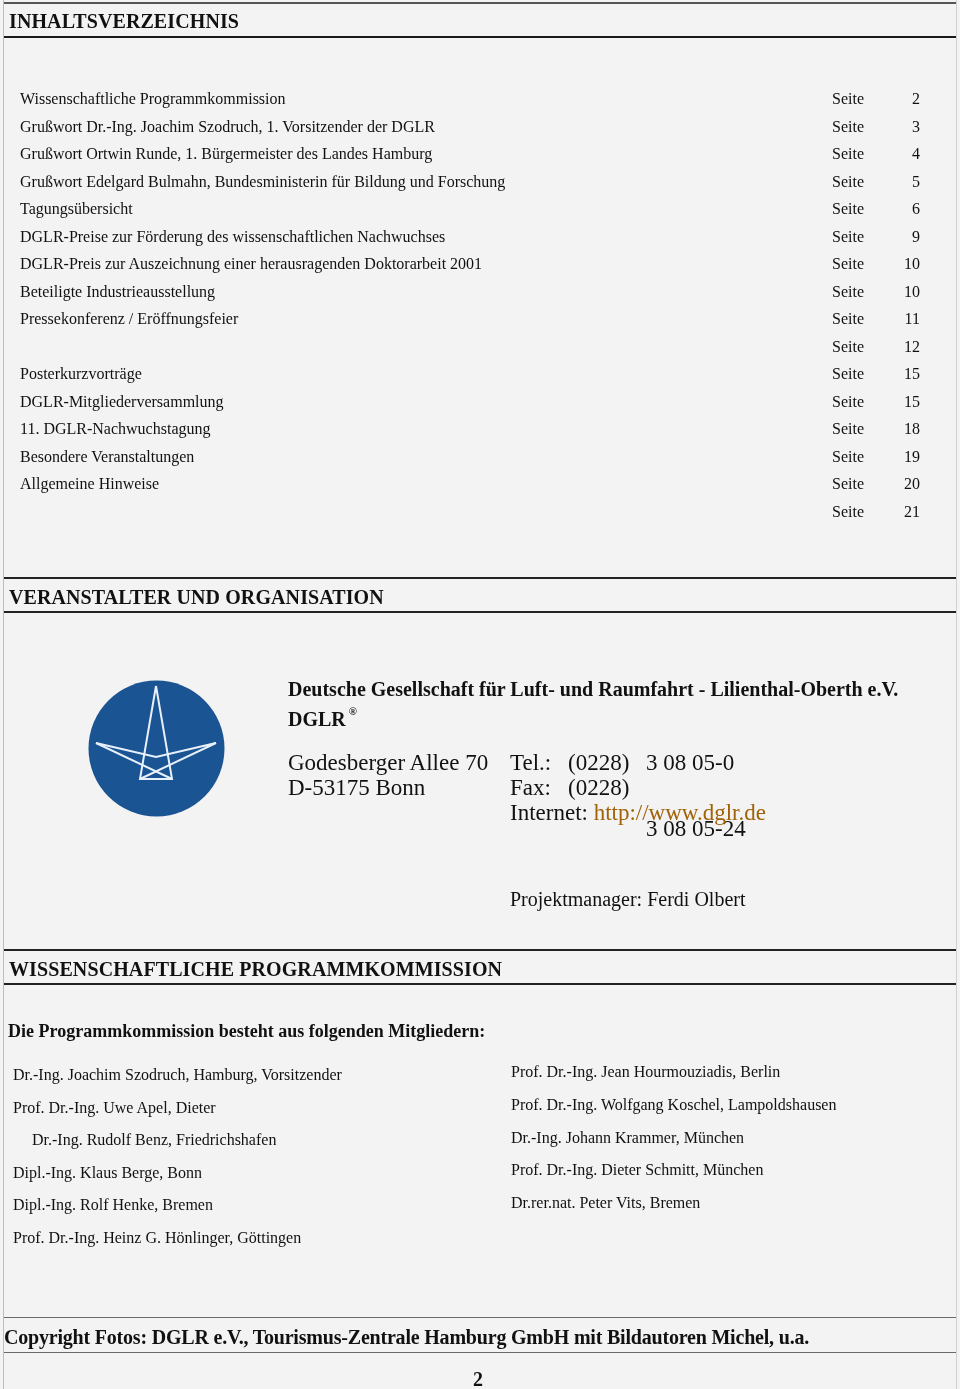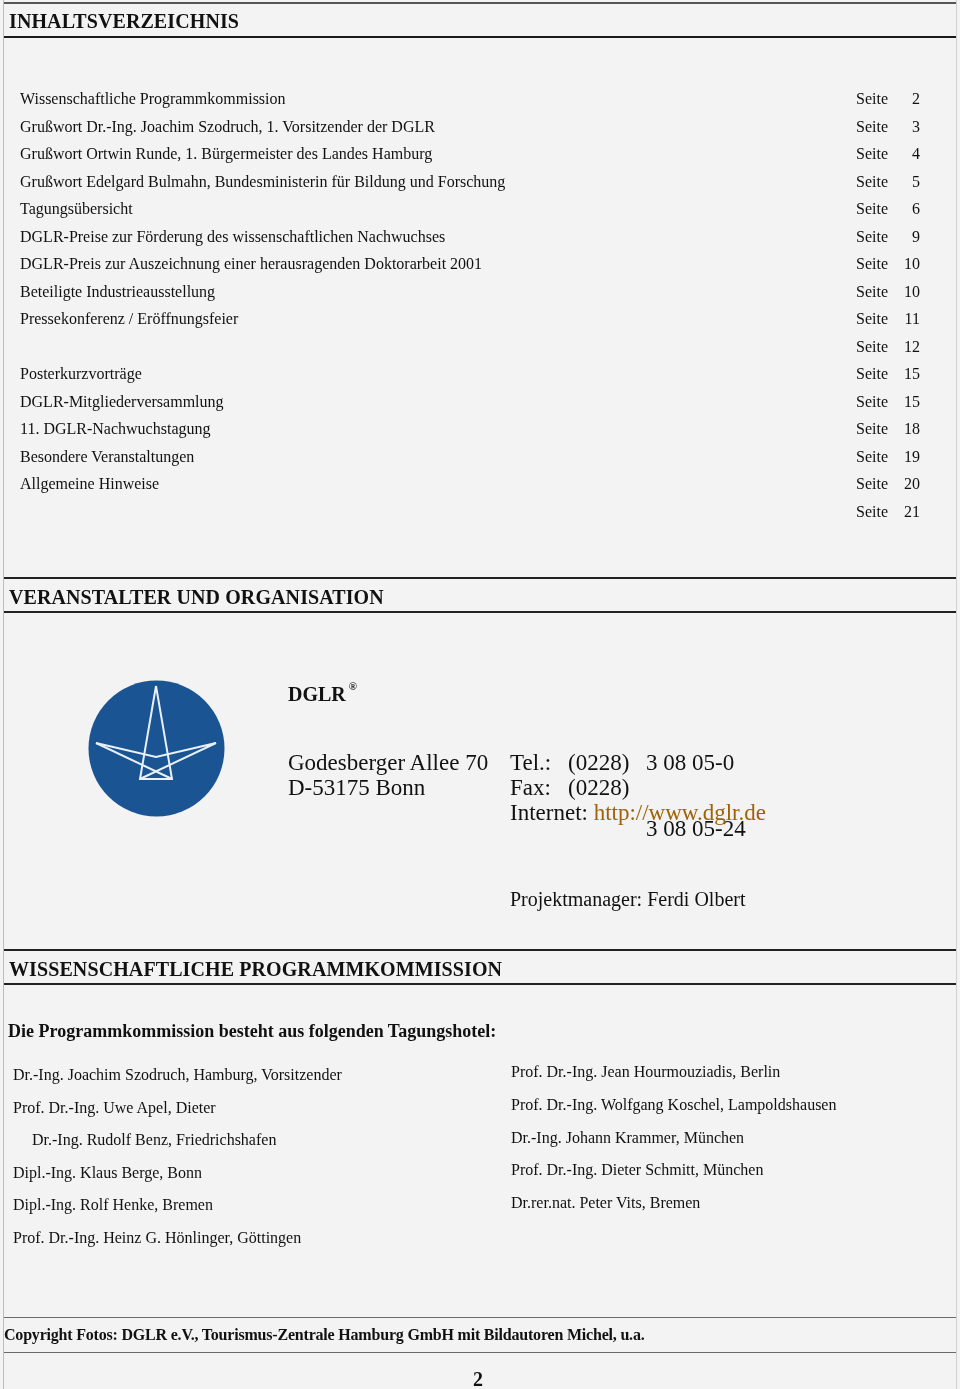--- a/index.html
+++ b/index.html
@@ -13,31 +13,31 @@
   .page-right-border { position: absolute; right: 3px; top: 0; width: 1px; height: 1389px; background: #d0d0d0; }
   .rule { position: absolute; left: 4px; right: 4px; background: #1a1a1a; }
   .rule.thick { height: 2px; }
   .rule.mid { height: 2px; background: #222; }
   .rule.thin { height: 1px; background: #6a6a6a; }
   .section-title {
     position: absolute; left: 9px; font-weight: bold; font-size: 20px; letter-spacing: 0.1px;
   }
   .toc-row { position: absolute; left: 20px; right: 40px; height: 22px; font-size: 16px; line-height: 22px; }
   .toc-label { position: absolute; left: 0; }
-  .toc-seite { position: absolute; left: 836px; font-family: Liberation Serif, serif; }
+  .toc-seite { position: absolute; left: 812px; font-family: Liberation Serif, serif; }
   .toc-num { position: absolute; left: 860px; width: 40px; text-align: right; }
   .logo { position: absolute; left: 88px; top: 680px; width: 137px; height: 137px; }
   .org-name { position: absolute; left: 288px; top: 677px; font-size: 20px; font-weight: bold; line-height: 25px; }
   .org-name sup { font-size: 11px; position: relative; top: -3px; margin-left: 3px; }
   .addr { position: absolute; font-size: 23px; line-height: 25px; }
   .link { color: #a16207; }
   .pm { position: absolute; left: 510px; top: 888px; font-size: 20px; }
   .intro { position: absolute; left: 8px; top: 1021px; font-size: 18px; font-weight: bold; }
   .member { position: absolute; font-size: 16px; line-height: 20px; }
-  .copyright { position: absolute; left: 4px; top: 1326px; font-size: 16px; font-weight: bold; letter-spacing: -0.2px; }
+  .copyright { position: absolute; left: 4px; top: 1326px; font-size: 20px; font-weight: bold; letter-spacing: -0.2px; }
   .pagenum { position: absolute; left: 473px; top: 1368px; font-size: 20px; font-weight: bold; }
 </style>
 </head>
 <body>
 
 <div class="page-left-border"></div>
 <div class="page-right-border"></div>
 
 <div class="rule thin" style="top:2px;height:2px;background:#555;"></div>
 <div class="section-title" style="top:10px;">INHALTSVERZEICHNIS</div>
@@ -132,20 +132,21 @@
 <svg class="logo" viewBox="0 0 137 137">
   <circle cx="68.5" cy="68.5" r="68" fill="#1a5493"></circle>
   <g fill="none" stroke="#e8f0fa" stroke-width="2" stroke-linejoin="miter">
     <polyline points="68,6 52,99 84,99 68,6"></polyline>
     <polyline points="8,63 68,77 128,63 52,99"></polyline>
     <polyline points="8,63 84,99"></polyline>
   </g>
 </svg>
 
 <div class="org-name">
+  <div>Deutsche Gesellschaft für Luft- und Raumfahrt - Lilienthal-Oberth e.V.</div>
   <div><span>DGLR</span><sup>®</sup></div>
 </div>
 
 <div class="addr" style="left:288px;top:750px;">Godesberger Allee 70</div>
 <div class="addr" style="left:288px;top:775px;">D-53175 Bonn</div>
 
 <div class="addr" style="left:510px;top:750px;">Tel.:</div>
 <div class="addr" style="left:568px;top:750px;">(0228)</div>
 <div class="addr" style="left:646px;top:750px;">3 08 05-0</div>
 
@@ -157,21 +158,21 @@
   <span>Internet:</span>
   <a class="link">http://www.dglr.de</a>
 </div>
 
 <div class="pm">Projektmanager: Ferdi Olbert</div>
 
 <div class="rule mid" style="top:949px;"></div>
 <div class="section-title" style="top:958px;">WISSENSCHAFTLICHE PROGRAMMKOMMISSION</div>
 <div class="rule mid" style="top:983px;"></div>
 
-<div class="intro">Die Programmkommission besteht aus folgenden Tagungshotel:</div>
+<div class="intro">Die Programmkommission besteht aus folgenden Mitgliedern:</div>
 
 <div>
   <div class="member" style="left:13px;top:1065px;">Dr.-Ing. Joachim Szodruch, Hamburg, Vorsitzender</div>
   <div class="member" style="left:13px;top:1098px;">Prof. Dr.-Ing. Uwe Apel, Dieter</div>
   <div class="member" style="left:13px;top:1130px;margin-left:19px;">Dr.-Ing. Rudolf Benz, Friedrichshafen</div>
   <div class="member" style="left:13px;top:1163px;">Dipl.-Ing. Klaus Berge, Bonn</div>
   <div class="member" style="left:13px;top:1195px;">Dipl.-Ing. Rolf Henke, Bremen</div>
   <div class="member" style="left:13px;top:1228px;">Prof. Dr.-Ing. Heinz G. Hönlinger, Göttingen</div>
 </div>
 

